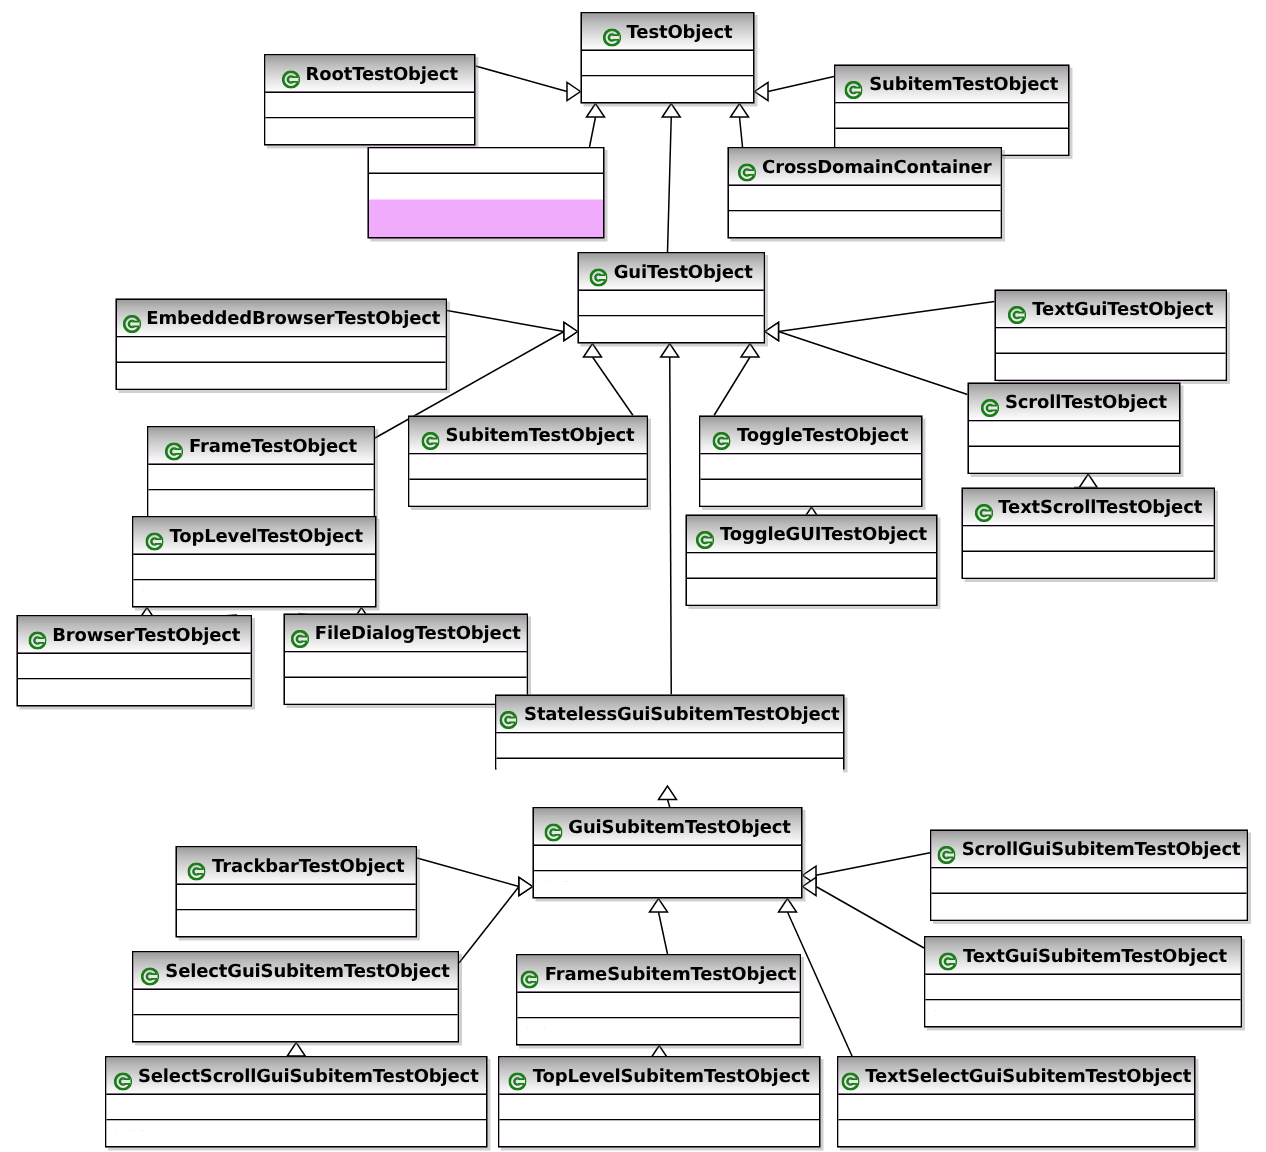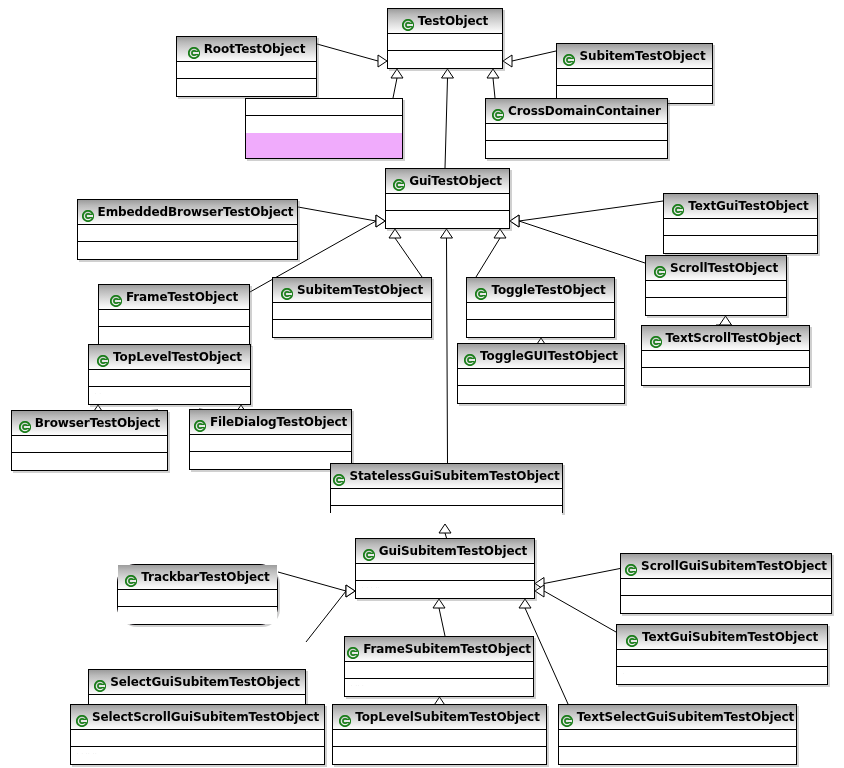--- a/index.html
+++ b/index.html
@@ -360,21 +360,21 @@
               <rect x="6" y="4.2" width="5" height="3.6" fill="#e8e8e8"></rect>
               <path d="M6.2 4.4 L10.8 4.4 M6.2 7.6 L10.8 7.6" stroke="#1a7d1a" stroke-width="1.2"></path>
             </svg></span>
           <span class="uml-name">GuiSubitemTestObject</span>
         </div>
         <div class="uml-attrs"></div>
         <div class="uml-ops">
           <span class="ghost">.    .        .      .. </span>
         </div>
       </div>
-      <div class="uml-class" style="left: 117px; top: 564px; width: 161px; height: 61px; border-radius: 18px;">
+      <div class="uml-class" style="left: 117px; top: 564px; width: 161px; height: 61px;">
         <div class="uml-header">
           <span class="cls-icon"><svg width="12" height="12" viewBox="0 0 12 12" xmlns="http://www.w3.org/2000/svg">
               <circle cx="6" cy="6" r="5.2" fill="none" stroke="#1a7d1a" stroke-width="1.8"></circle>
               <circle cx="6" cy="6" r="2.1" fill="none" stroke="#1a7d1a" stroke-width="1.6"></circle>
               <rect x="6" y="4.2" width="5" height="3.6" fill="#e8e8e8"></rect>
               <path d="M6.2 4.4 L10.8 4.4 M6.2 7.6 L10.8 7.6" stroke="#1a7d1a" stroke-width="1.2"></path>
             </svg></span>
           <span class="uml-name">TrackbarTestObject</span>
         </div>
         <div class="uml-attrs"></div>
@@ -386,21 +386,21 @@
               <circle cx="6" cy="6" r="5.2" fill="none" stroke="#1a7d1a" stroke-width="1.8"></circle>
               <circle cx="6" cy="6" r="2.1" fill="none" stroke="#1a7d1a" stroke-width="1.6"></circle>
               <rect x="6" y="4.2" width="5" height="3.6" fill="#e8e8e8"></rect>
               <path d="M6.2 4.4 L10.8 4.4 M6.2 7.6 L10.8 7.6" stroke="#1a7d1a" stroke-width="1.2"></path>
             </svg></span>
           <span class="uml-name">ScrollGuiSubitemTestObject</span>
         </div>
         <div class="uml-attrs"></div>
         <div class="uml-ops"></div>
       </div>
-      <div class="uml-class" style="left: 88px; top: 634px; width: 218px; height: 61px; margin-top: 35px;">
+      <div class="uml-class" style="left: 88px; top: 634px; width: 218px; height: 61px;">
         <div class="uml-header">
           <span class="cls-icon"><svg width="12" height="12" viewBox="0 0 12 12" xmlns="http://www.w3.org/2000/svg">
               <circle cx="6" cy="6" r="5.2" fill="none" stroke="#1a7d1a" stroke-width="1.8"></circle>
               <circle cx="6" cy="6" r="2.1" fill="none" stroke="#1a7d1a" stroke-width="1.6"></circle>
               <rect x="6" y="4.2" width="5" height="3.6" fill="#e8e8e8"></rect>
               <path d="M6.2 4.4 L10.8 4.4 M6.2 7.6 L10.8 7.6" stroke="#1a7d1a" stroke-width="1.2"></path>
             </svg></span>
           <span class="uml-name">SelectGuiSubitemTestObject</span>
         </div>
         <div class="uml-attrs"></div>

